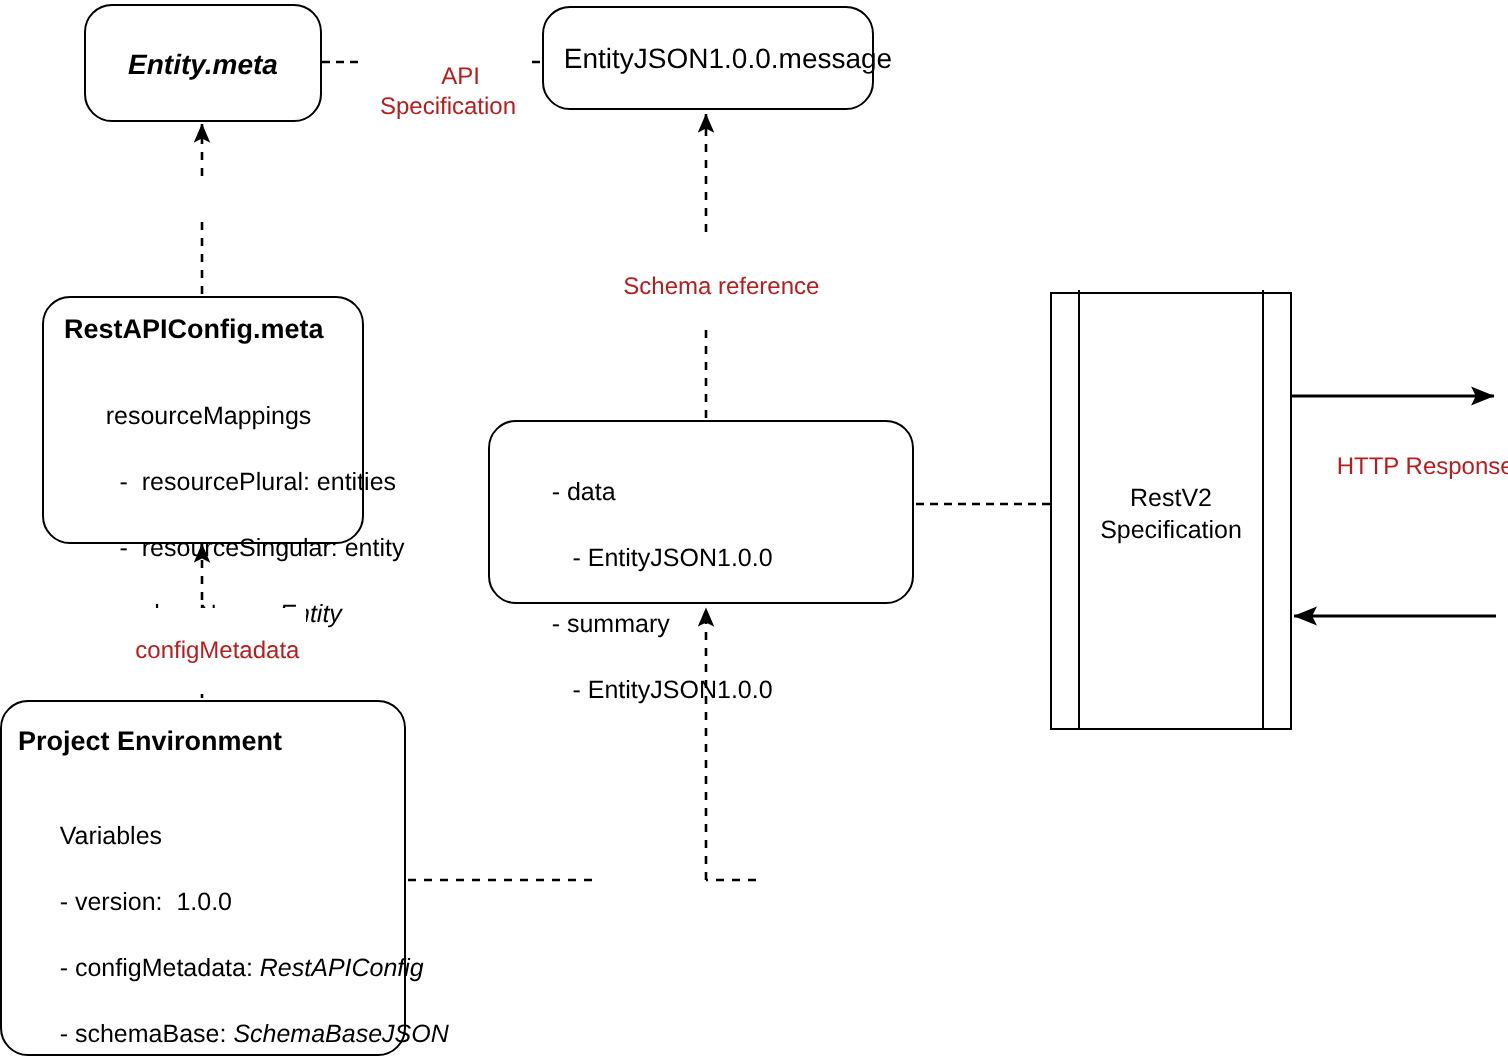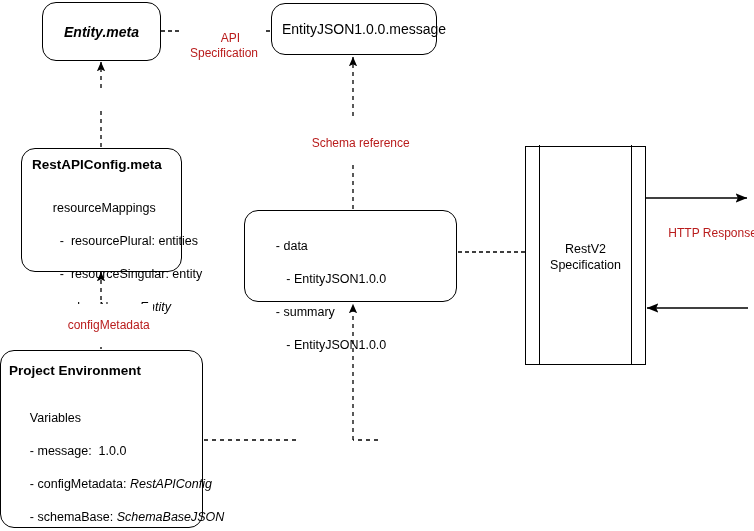--- a/index.html
+++ b/index.html
@@ -163,21 +163,21 @@
       <span>   - EntityJSON1.0.0</span><br>
       <span>- summary</span><br>
       <span>   - EntityJSON1.0.0</span>
     </div>
   </div>
 
   <div class="node node-body" style="left:0px; top:350px; width:203px; height:178px; padding:12px 8px 14px 8px;">
     <div class="title">Project Environment</div>
     <div class="lines" style="margin-top:14px;">
       <span>Variables</span><br>
-      <span>- message:  1.0.0</span><span class="ital"></span><br>
+      <span>- version:  1.0.0</span><span class="ital"></span><br>
       <span>- configMetadata: </span><span class="ital">RestAPIConfig</span><br>
       <span>- schemaBase: </span><span class="ital">SchemaBaseJSON</span>
     </div>
 
   </div>
 
   <div class="infra" style="left:525px; top:146px; width:121px; height:219px;">
     <div class="infra-rule" style="left:13px; top:-1.6px; height:219px;"></div>
     <div class="infra-rule" style="left:105px; top:-1.6px; height:219px;"></div>
     <div class="infra-label" style="top:94px;">

